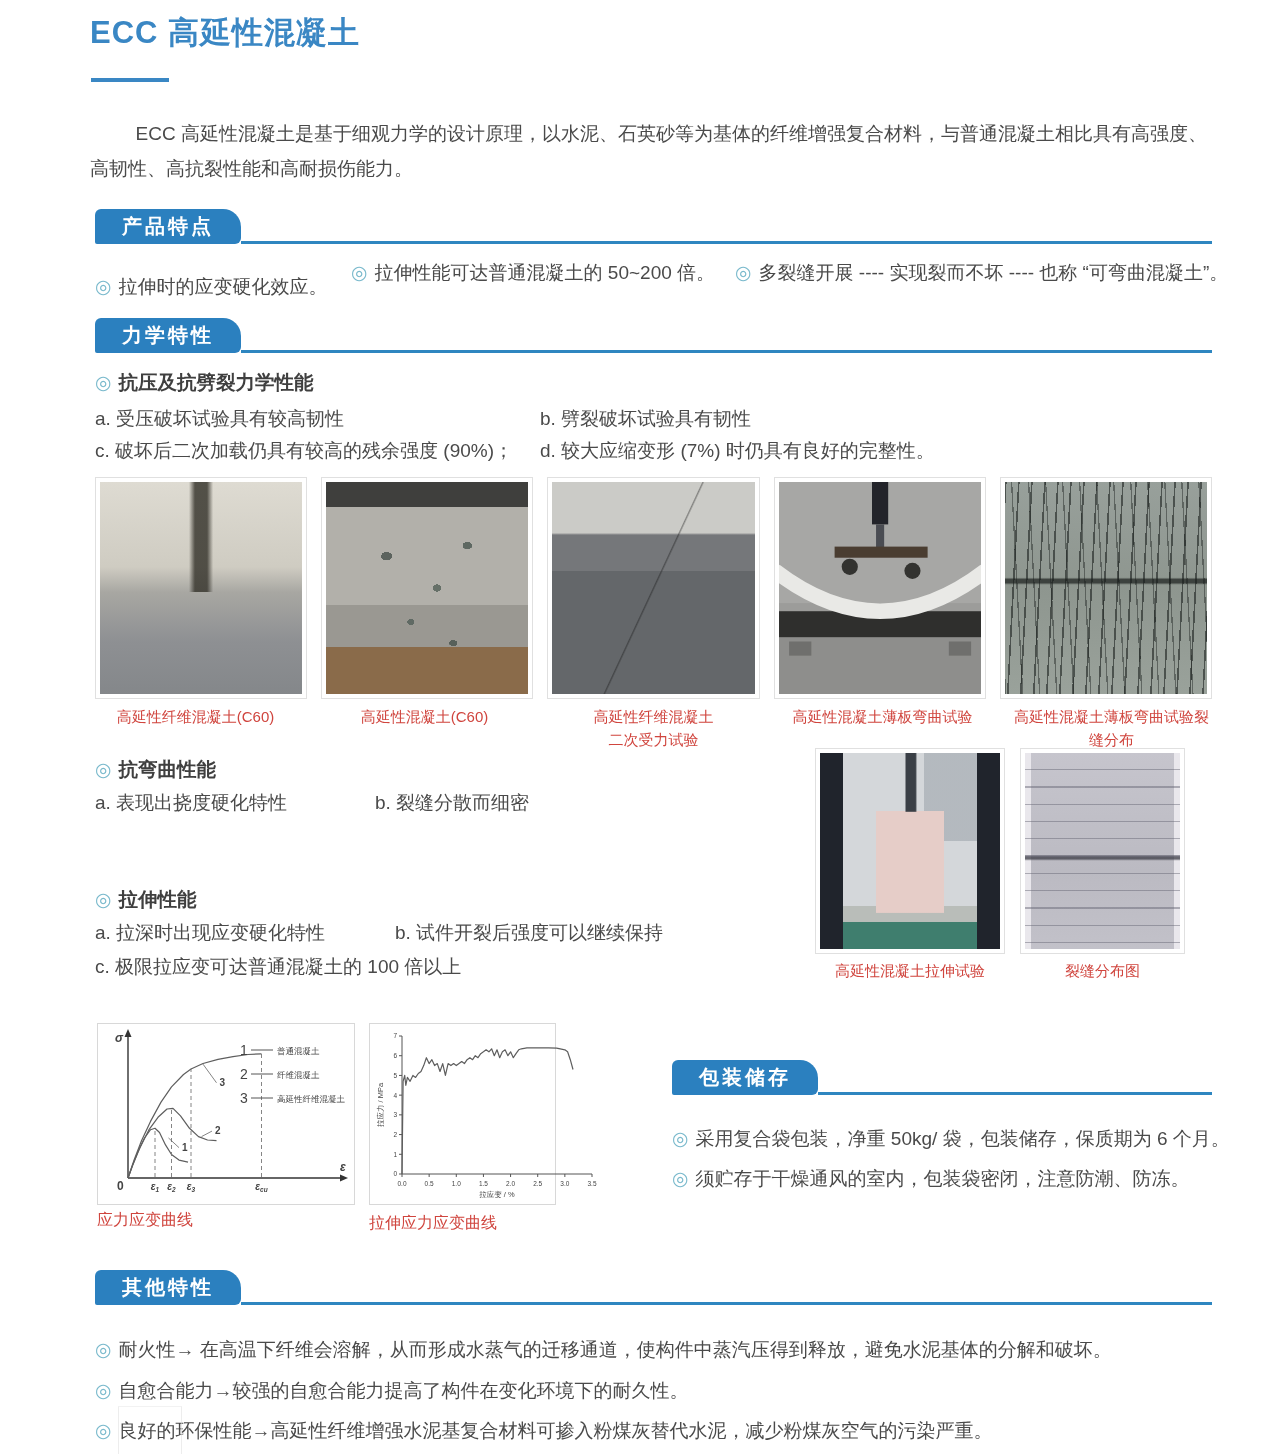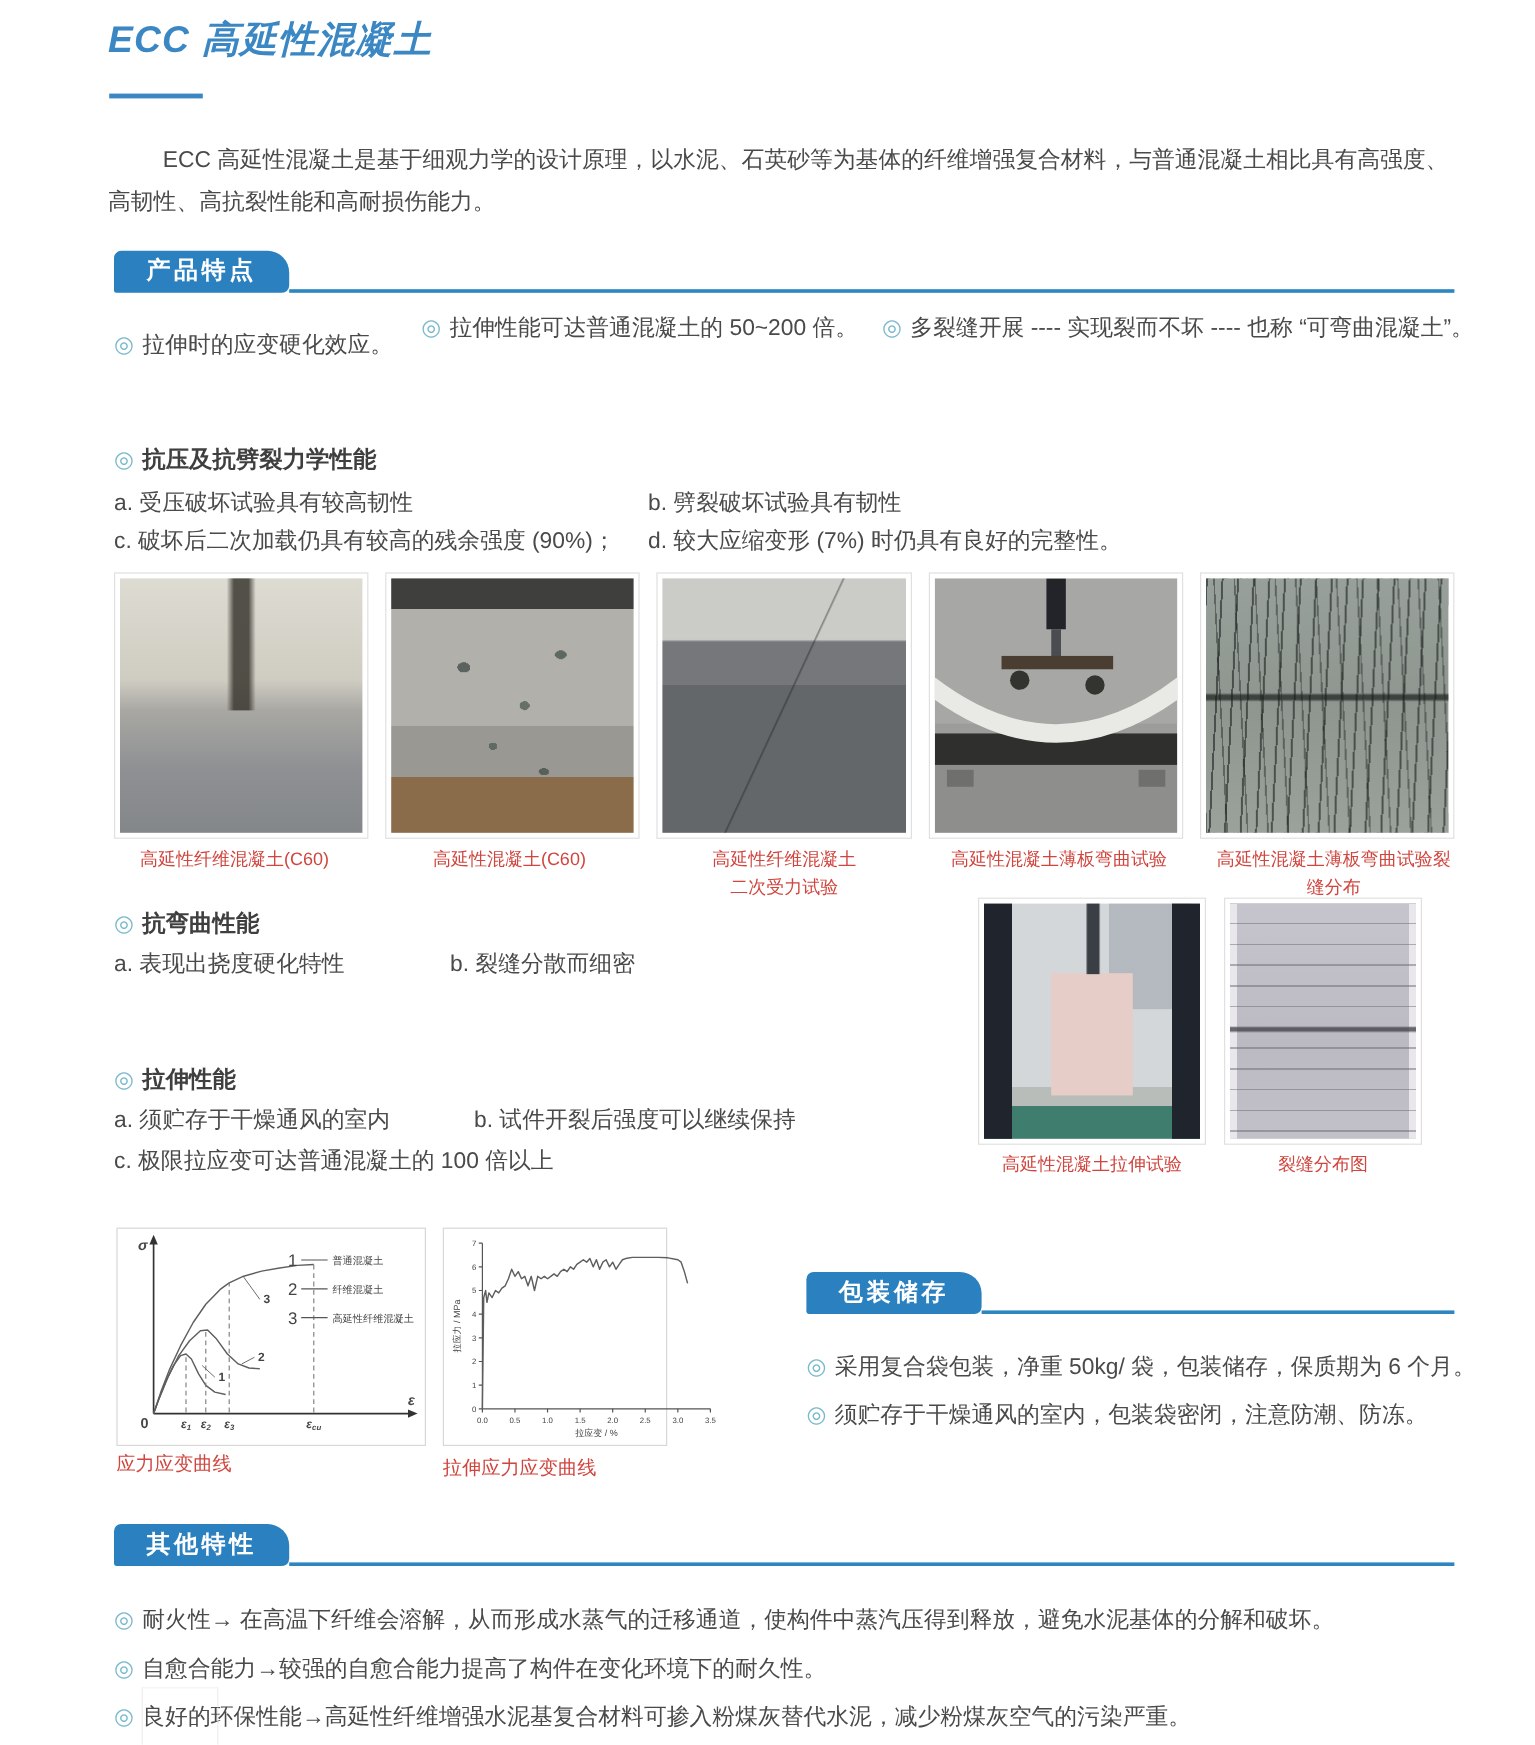--- a/index.html
+++ b/index.html
@@ -1,20 +1,20 @@
 <!DOCTYPE html>
 <html><head>
 <meta charset="utf-8">
 <style>
   html,body{margin:0;padding:0;background:#ffffff;}
   #page{position:relative;width:1279px;height:1454px;background:#fff;overflow:hidden;
         font-family:"Liberation Sans","DejaVu Sans",sans-serif;color:#4a4a4a;}
   .abs{position:absolute;}
   
-  .page-title{font-size:31px;font-weight:bold;color:#3a87c4;letter-spacing:1px;font-style:italic;}
+  .page-title{font-size:31px;font-weight:bold;color:#3a87c4;letter-spacing:1px;}
   .title-rule{width:78px;height:4px;background:#3a87c4;}
   .intro{width:1125px;font-size:19px;line-height:35px;text-indent:2.4em;color:#4a4a4a;}
   
   .sec{display:flex;align-items:flex-end;}
   .sec .badge{background:#2b80bf;color:#fff;font-size:20px;font-weight:bold;letter-spacing:3px;
               padding:7px 27px 8px 27px;border-radius:6px 18px 6px 2px;line-height:1;}
   .sec .rule{flex:1;height:3px;background:#2e86c0;}
   
   .bl{font-size:19px;white-space:nowrap;color:#4a4a4a;}
   .bl .bt{color:#79b9cc;margin-right:7px;font-size:19px;}
@@ -75,20 +75,24 @@
   <div class="abs intro" style="left:90px;top:116px;">ECC 高延性混凝土是基于细观力学的设计原理，以水泥、石英砂等为基体的纤维增强复合材料，与普通混凝土相比具有高强度、高韧性、高抗裂性能和高耐损伤能力。</div>
 
   <div class="abs sec" style="left:95px;top:209px;width:1117px;align-items:flex-end;">
     <div class="badge">产品特点</div>
     <div class="rule"></div>
   </div>
   <div class="abs bl" style="left:95px;top:274px;"><span class="bt">◎</span><span>拉伸时的应变硬化效应。</span></div>
   <div class="abs bl" style="left:351px;top:260px;"><span class="bt">◎</span><span>拉伸性能可达普通混凝土的 50~200 倍。</span></div>
   <div class="abs bl" style="left:735px;top:260px;"><span class="bt">◎</span><span>多裂缝开展 ---- 实现裂而不坏 ---- 也称 “可弯曲混凝土”。</span></div>
 
+  <div class="abs sec" style="left:95px;top:318px;width:1117px;">
+    <div class="badge">力学特性</div>
+    <div class="rule"></div>
+  </div>
   <div class="abs bl bold" style="left:95px;top:369px;"><span class="bt">◎</span><span>抗压及抗劈裂力学性能</span></div>
   <div class="abs bl" style="left:95px;top:406px;">a. 受压破坏试验具有较高韧性</div>
   <div class="abs bl" style="left:540px;top:406px;">b. 劈裂破坏试验具有韧性</div>
   <div class="abs bl" style="left:95px;top:438px;">c. 破坏后二次加载仍具有较高的残余强度 (90%)；</div>
   <div class="abs bl" style="left:540px;top:438px;">d. 较大应缩变形 (7%) 时仍具有良好的完整性。</div>
 
   <div class="abs strip" style="left:95px;top:477px;height:222px;">
     <div class="pframe">
         <div class="ph ph1"></div>
       </div>
@@ -137,21 +141,21 @@
   <div class="abs pframe" style="left:815px;top:748px;width:190px;height:206px;">
       <div class="ph fgA"></div>
     </div>
   <div class="abs pframe" style="left:1020px;top:748px;width:165px;height:206px;">
       <div class="ph fgB"></div>
     </div>
   <div class="abs cap" style="left:815px;top:960px;width:190px;">高延性混凝土拉伸试验</div>
   <div class="abs cap" style="left:1020px;top:960px;width:165px;">裂缝分布图</div>
 
   <div class="abs bl bold" style="left:95px;top:886px;"><span class="bt">◎</span><span>拉伸性能</span></div>
-  <div class="abs bl" style="left:95px;top:920px;">a. 须贮存于干燥通风的室内</div>
+  <div class="abs bl" style="left:95px;top:920px;">a. 拉深时出现应变硬化特性</div>
   <div class="abs bl" style="left:395px;top:920px;">b. 试件开裂后强度可以继续保持</div>
   <div class="abs bl" style="left:95px;top:954px;">c. 极限拉应变可达普通混凝土的 100 倍以上</div>
 
   <div class="abs chartbox" style="left:97px;top:1023px;width:258px;height:182px;">
     <svg id="chart-0" viewBox="0 0 256 180" width="256" height="180">
         <line x1="30" y1="154" x2="244" y2="154" stroke="#333" stroke-width="1.4"></line>
         <polygon points="250,154 242,150.5 242,157.5" fill="#333"></polygon>
         <line x1="30" y1="154" x2="30" y2="10" stroke="#333" stroke-width="1.4"></line>
         <polygon points="30,5 26.5,13 33.5,13" fill="#333"></polygon>
         <text x="17" y="18" font-size="12" fill="#444" font-style="italic" font-weight="bold">σ</text>

